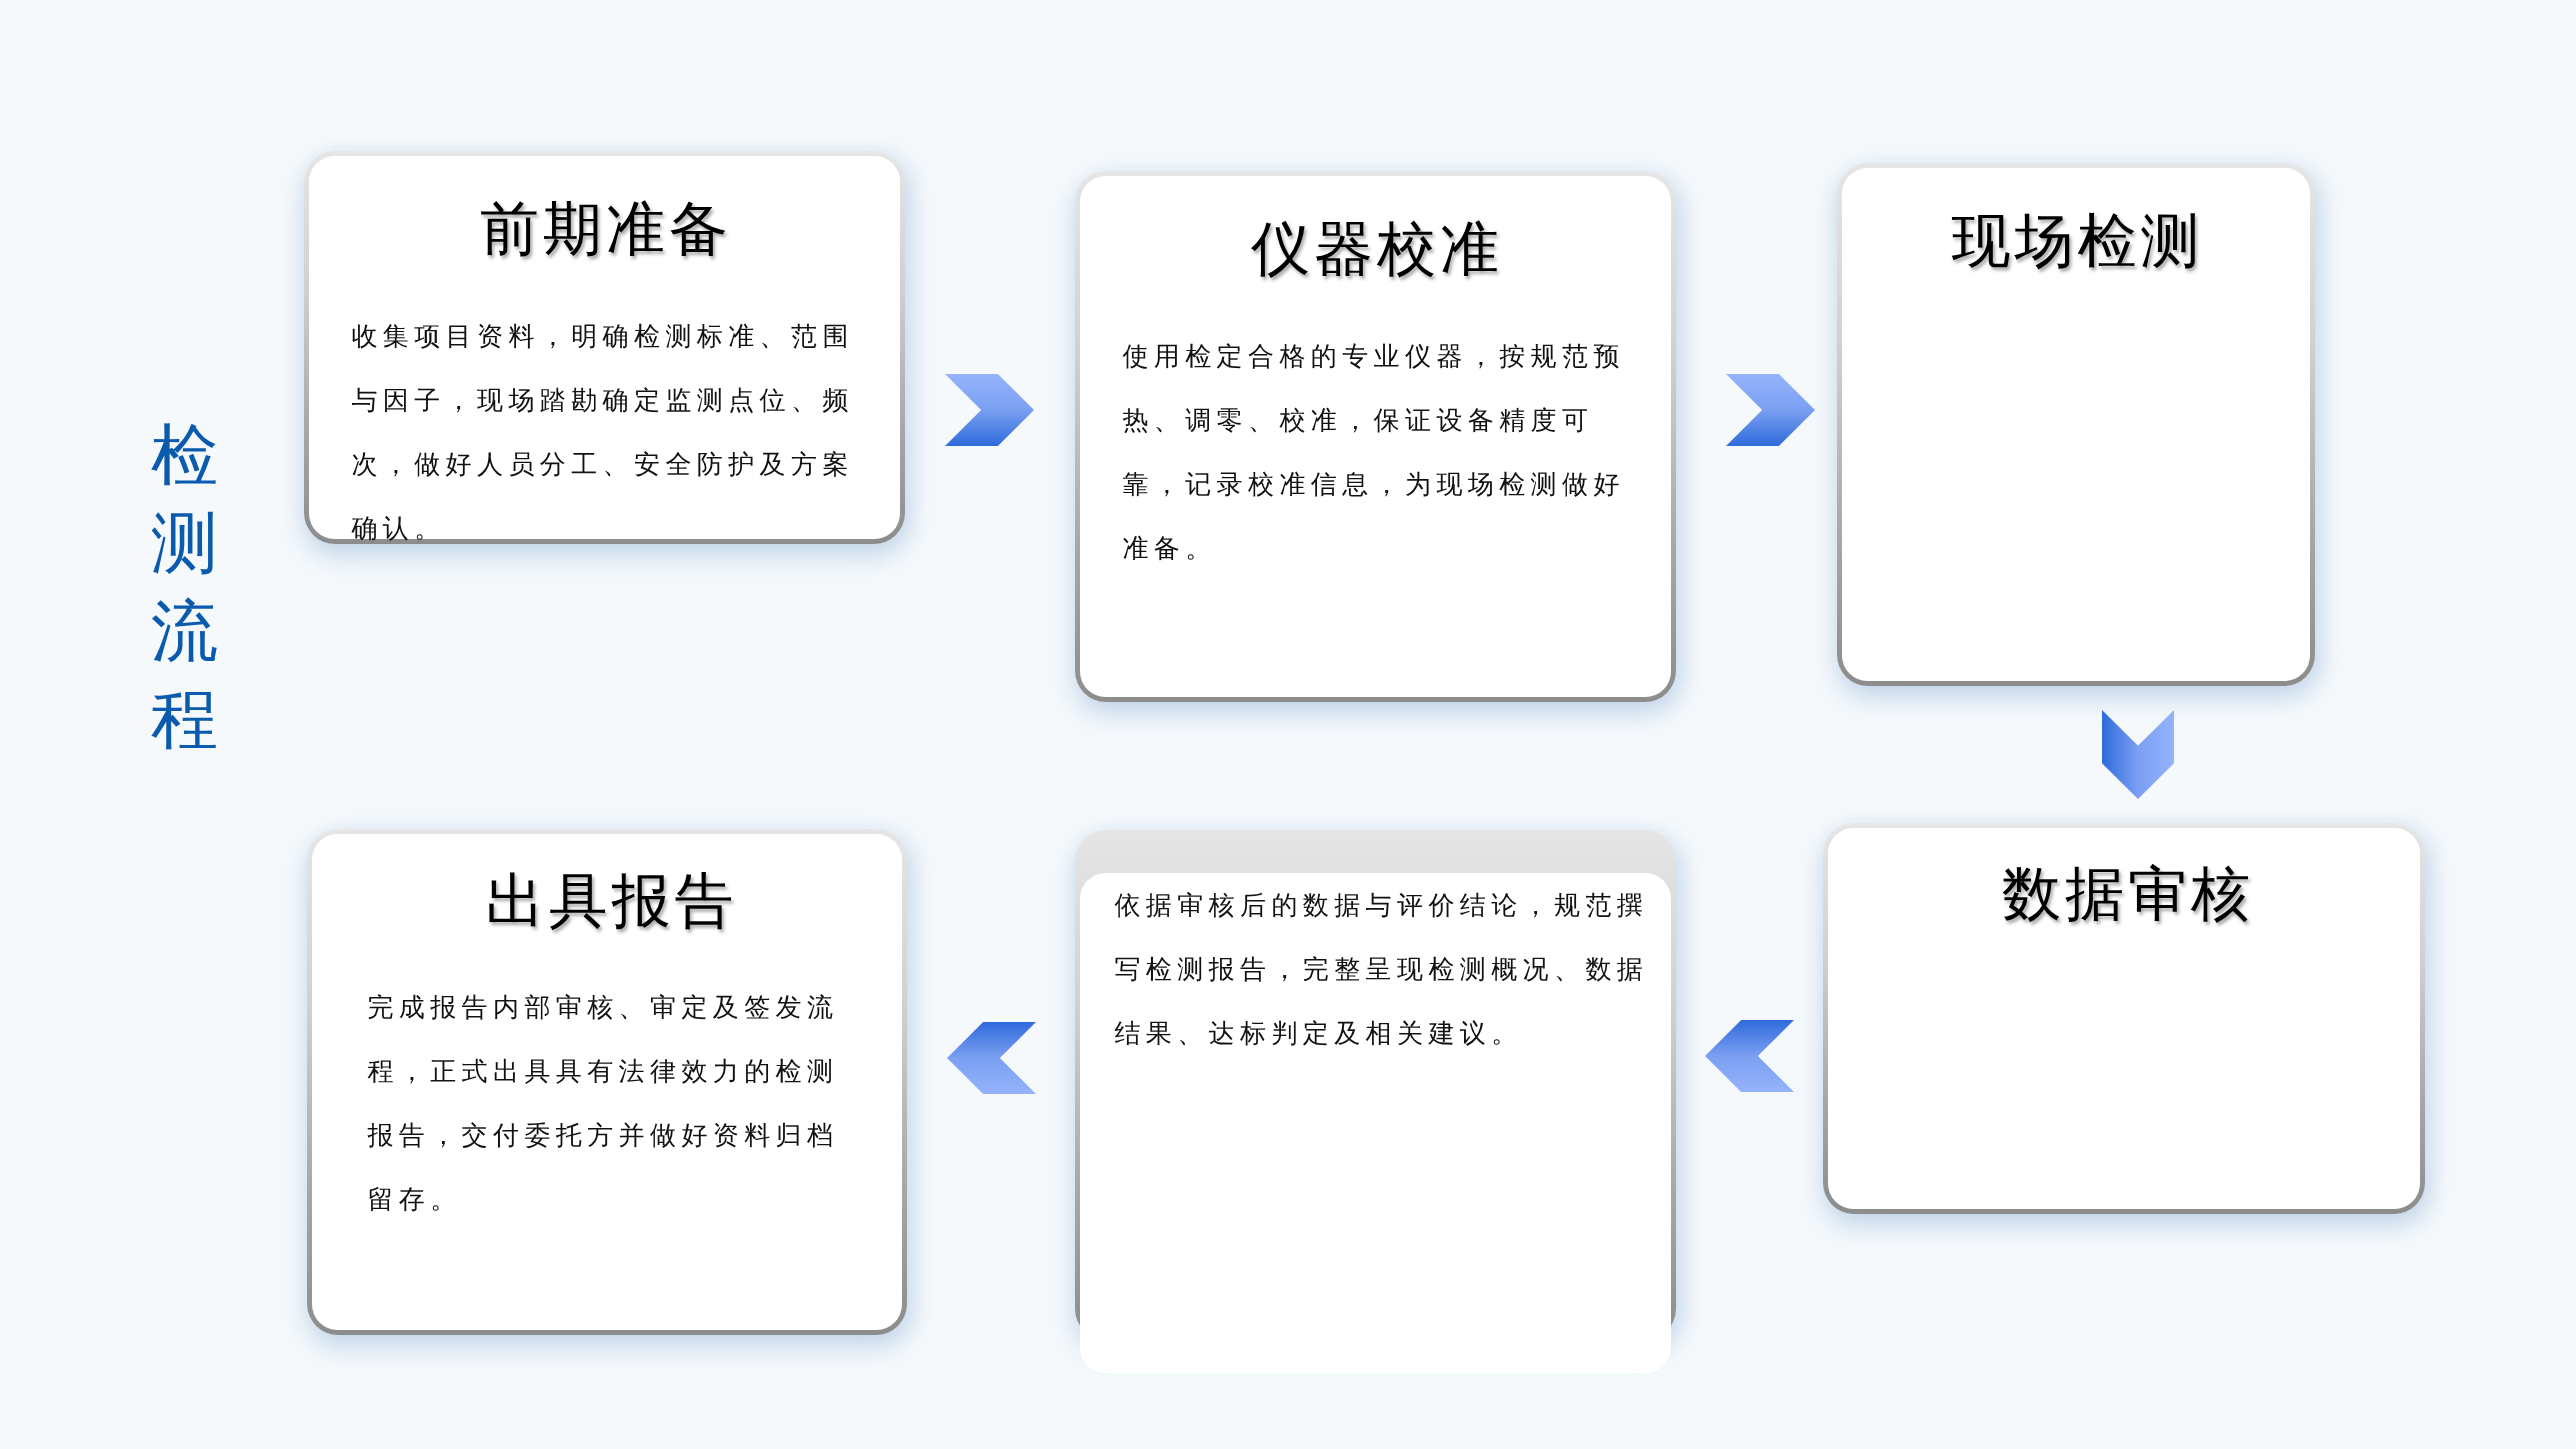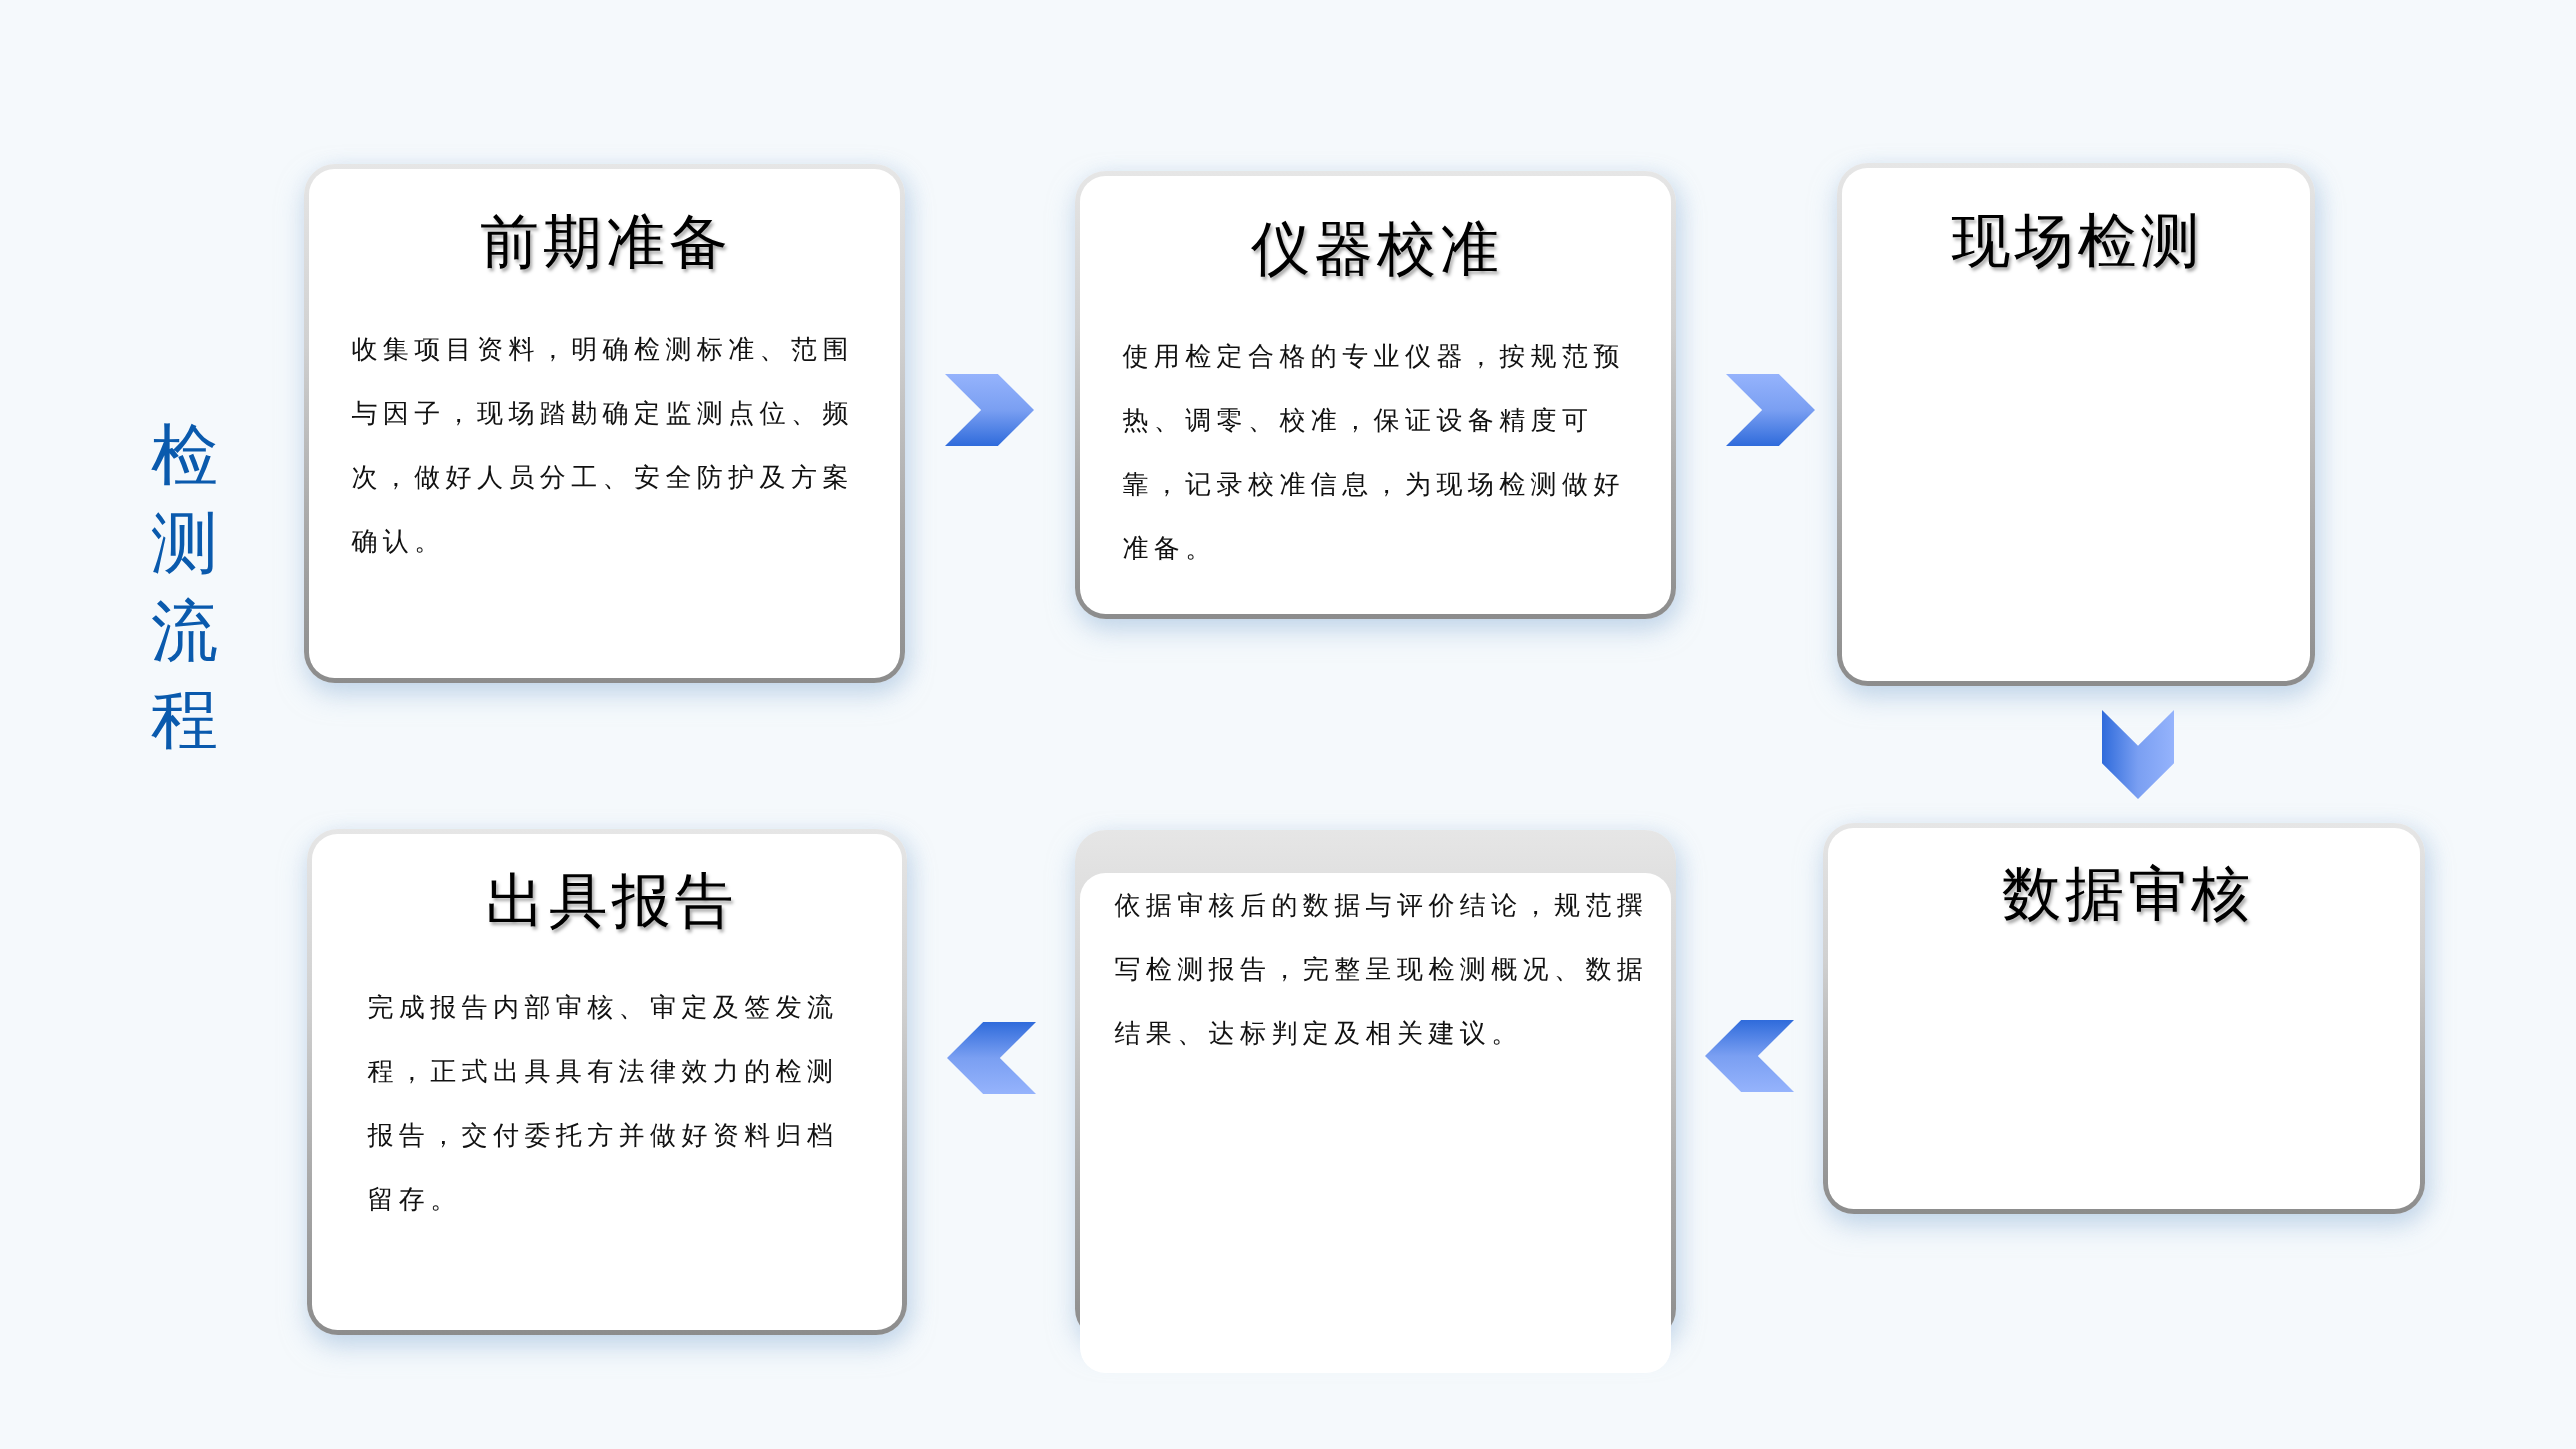--- a/index.html
+++ b/index.html
@@ -80,41 +80,41 @@
 </head>
 <body>
 
 <div class="side-title">
   <span class="ch">检</span>
   <span class="ch">测</span>
   <span class="ch">流</span>
   <span class="ch">程</span>
 </div>
 
-<div class="card" style="left:304px; top:164px; width:601px; height:519px;">
+<div class="card" style="left:304px; top:151px; width:601px; height:393px;">
   <div class="card-inner">
     <div class="card-title">前期准备</div>
     <div class="card-body">收集项目资料，明确检测标准、范围与因子，现场踏勘确定监测点位、频次，做好人员分工、安全防护及方案确认。</div>
   </div>
 </div>
 
 <div class="arrow" style="left:945px; top:374px; width:89px; height:72px;">
   <svg viewBox="0 0 133 108" preserveAspectRatio="none">
     <defs>
       <linearGradient id="gradV1" x1="0" y1="0" x2="0" y2="1">
         <stop offset="0" stop-color="#95b3fc"></stop>
         <stop offset="0.5" stop-color="#7a9ff2"></stop>
         <stop offset="1" stop-color="#2f6bdb"></stop>
       </linearGradient>
     </defs>
     <polygon points="0,0 79,0 133,54 79,108 0,108 54,54" fill="url(#gradV1)"></polygon>
   </svg>
 </div>
 
-<div class="card" style="left:1075px; top:171px; width:601px; height:448px;">
+<div class="card" style="left:1075px; top:171px; width:601px; height:531px;">
   <div class="card-inner">
     <div class="card-title">仪器校准</div>
     <div class="card-body">使用检定合格的专业仪器，按规范预热、调零、校准，保证设备精度可靠，记录校准信息，为现场检测做好准备。</div>
   </div>
 </div>
 
 <div class="arrow" style="left:1726px; top:374px; width:89px; height:72px;">
   <svg viewBox="0 0 133 108" preserveAspectRatio="none">
     <defs>
       <linearGradient id="gradV2" x1="0" y1="0" x2="0" y2="1">

